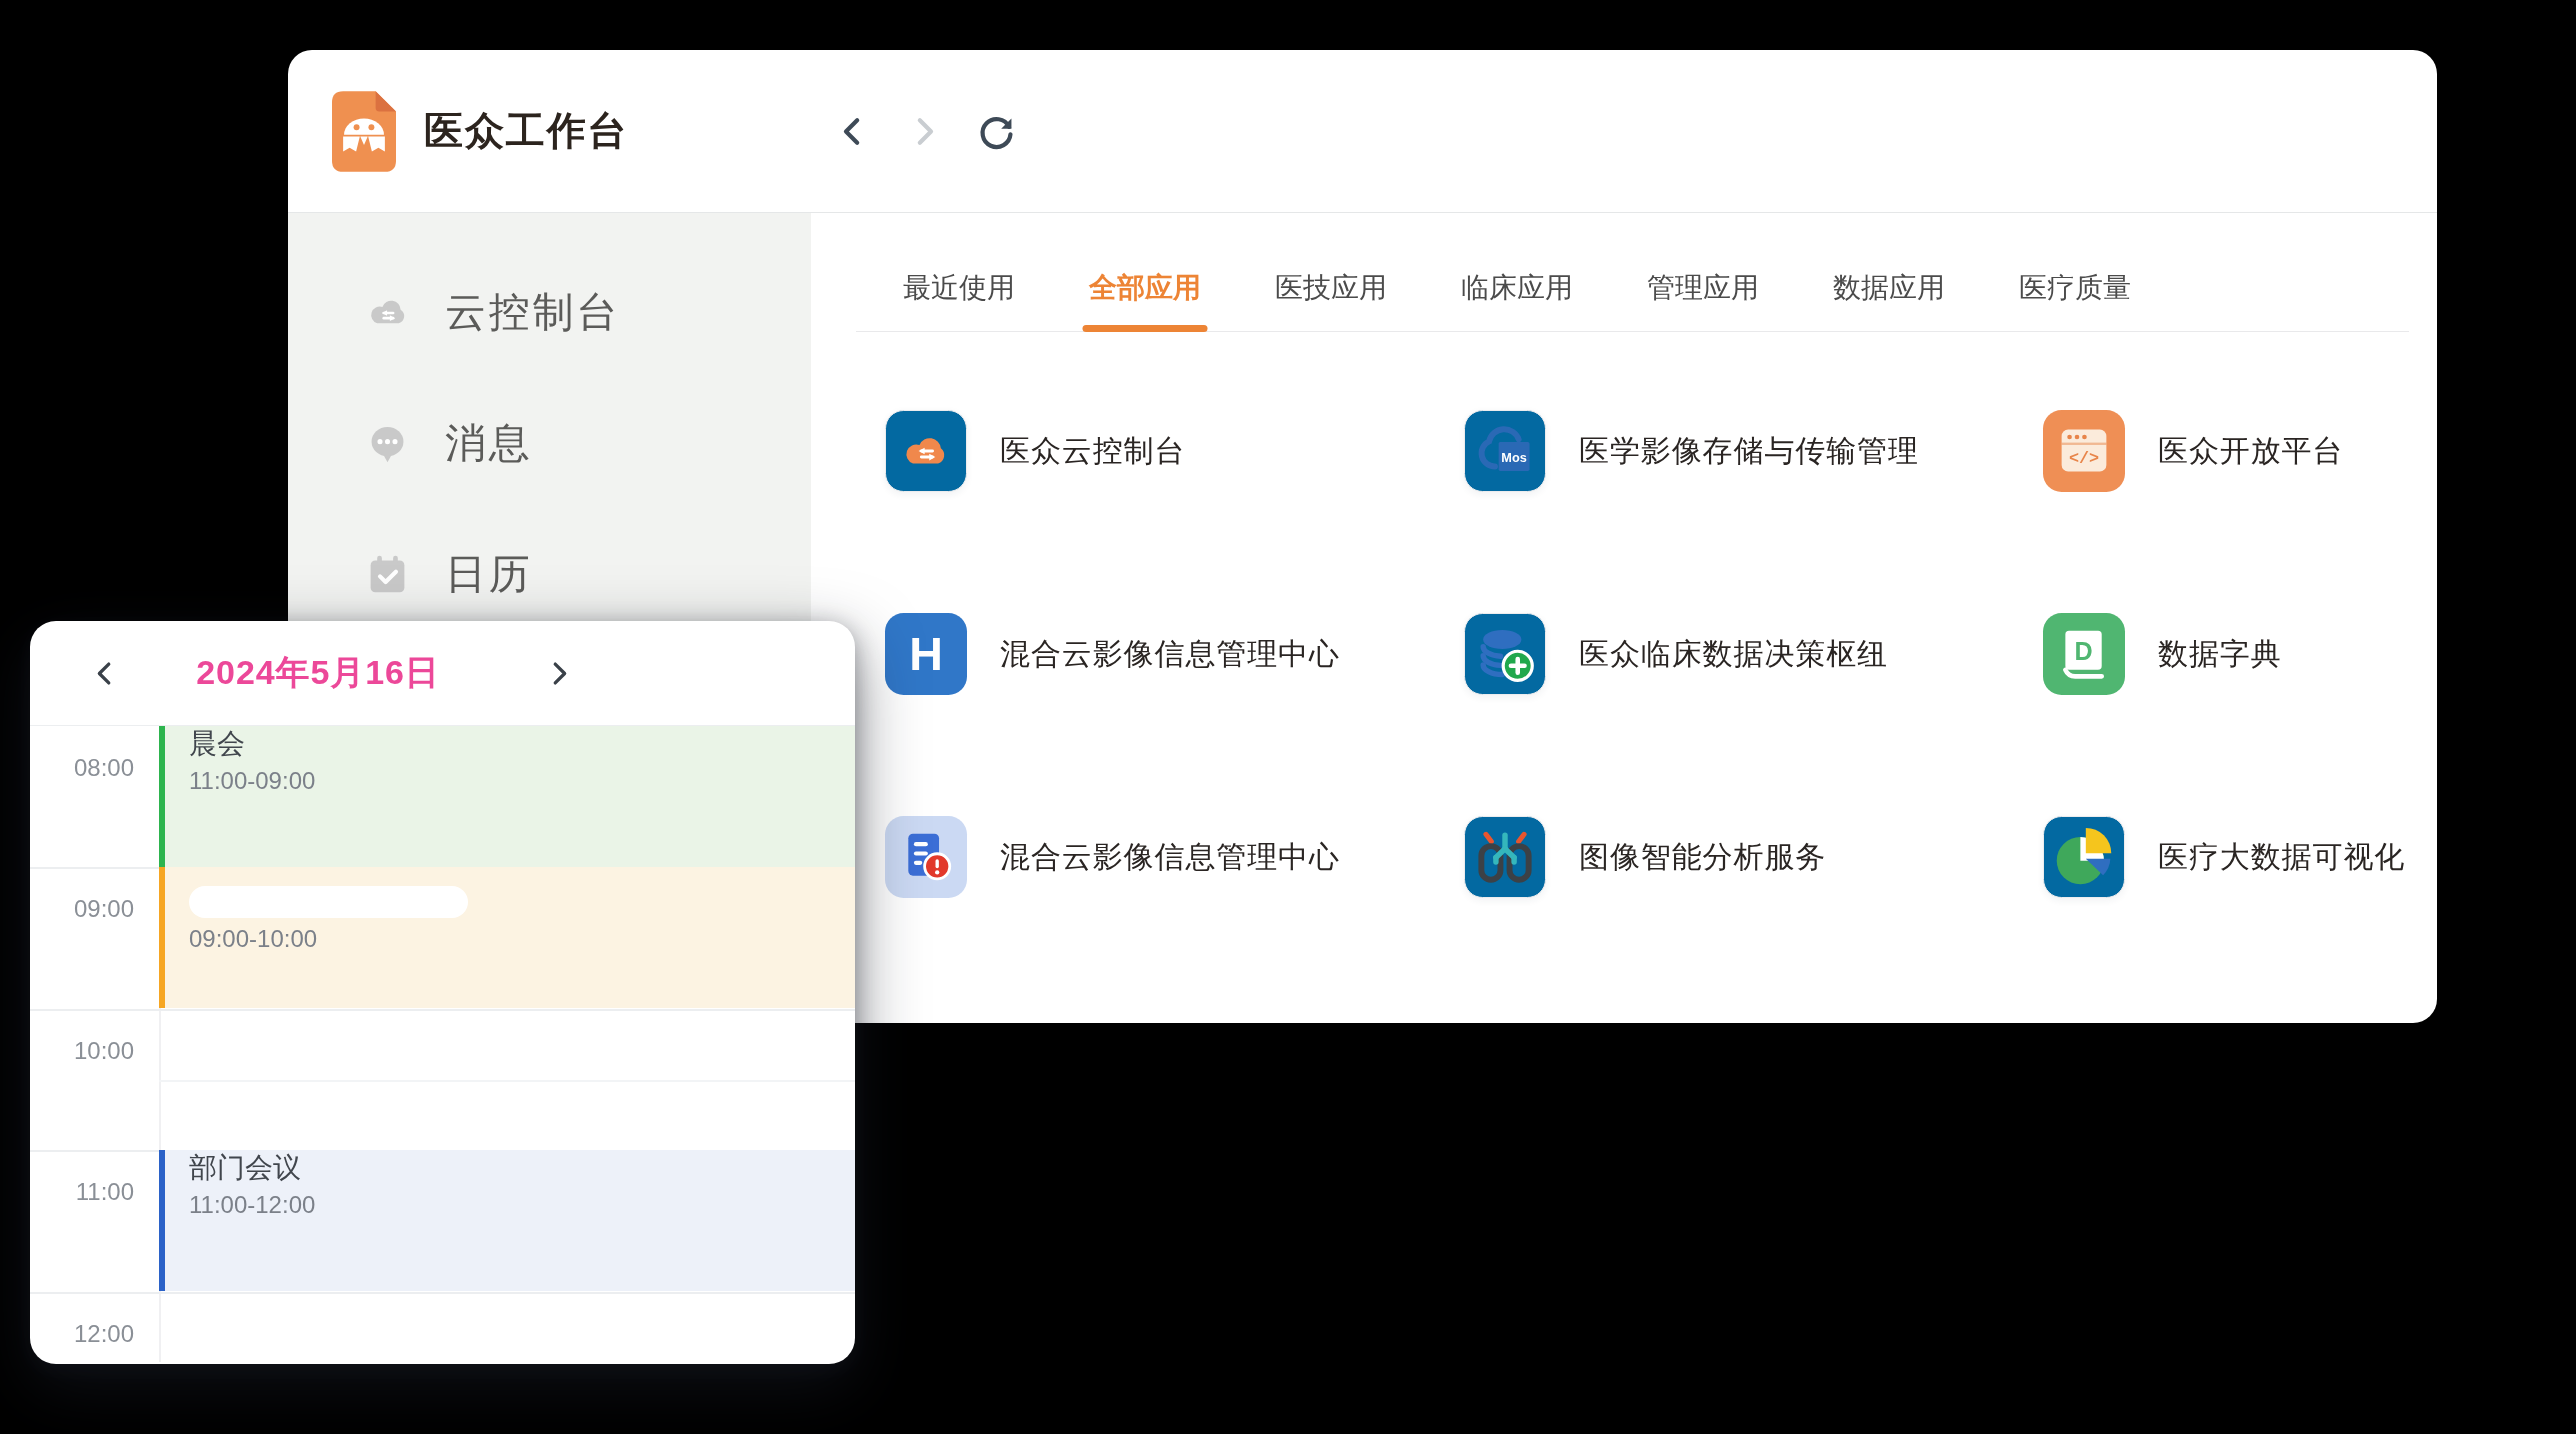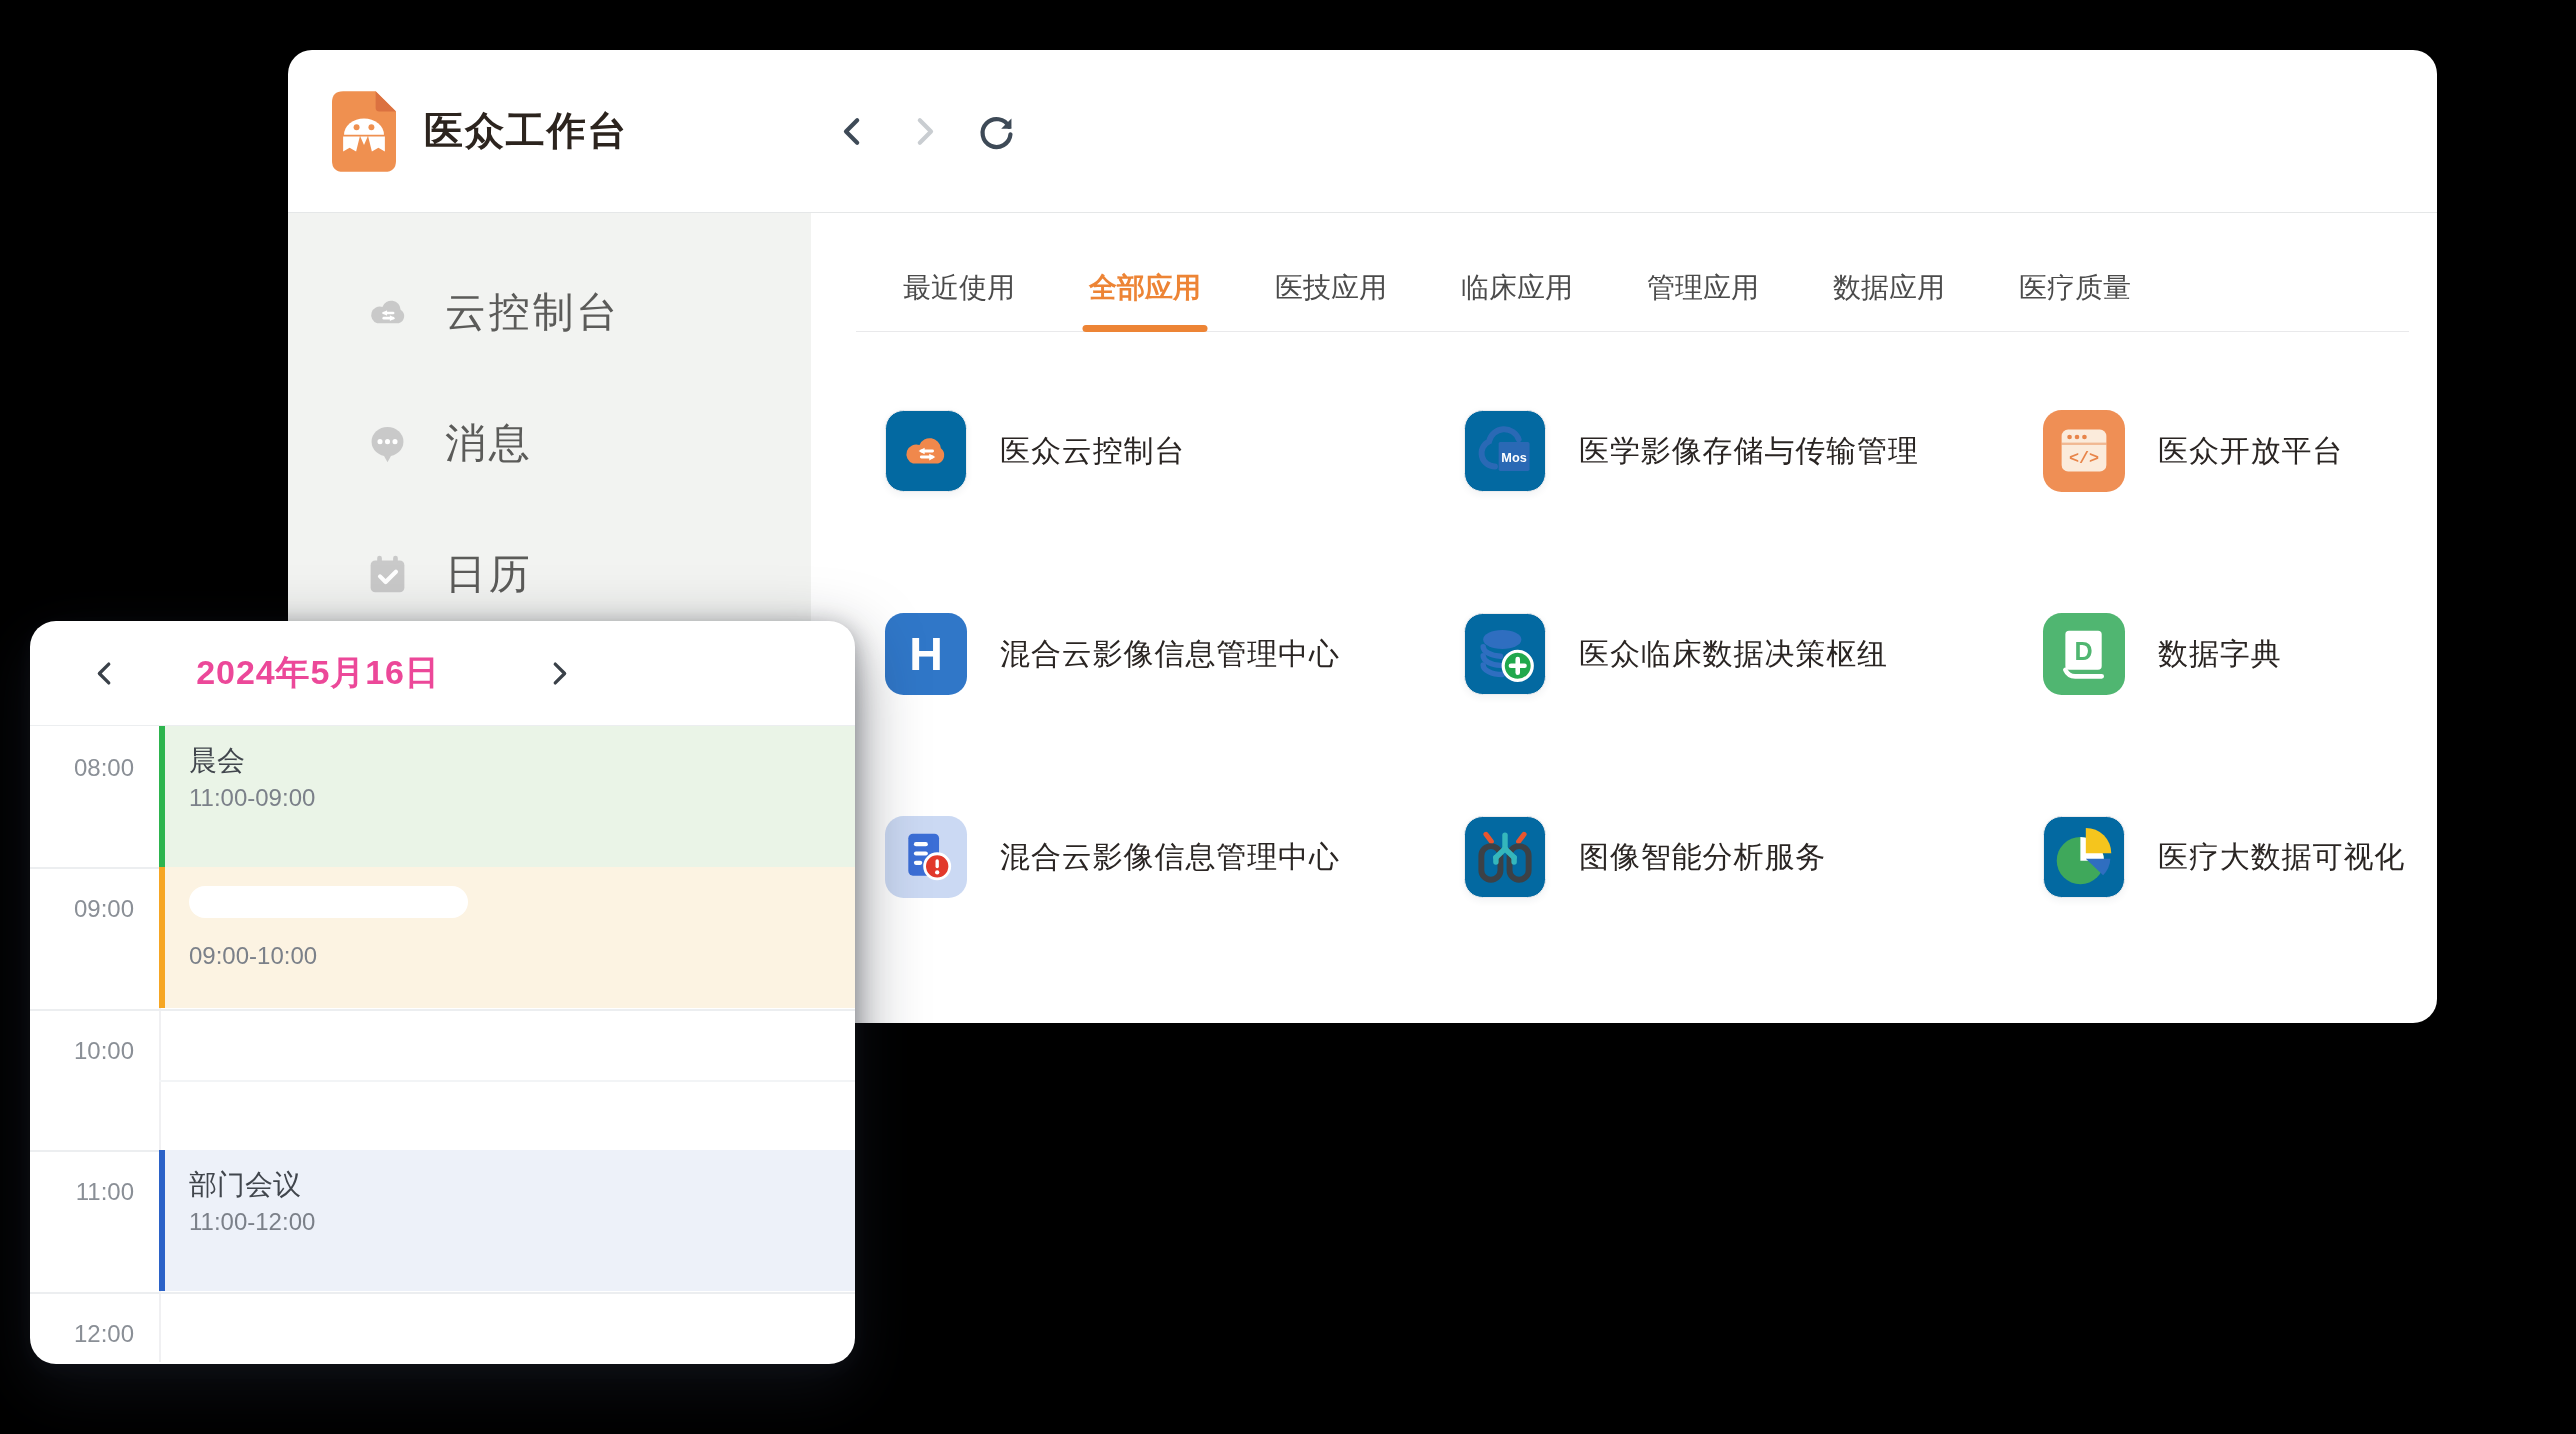--- a/index.html
+++ b/index.html
@@ -53,24 +53,24 @@
     display:flex; align-items:center; justify-content:center;
     font-size:34px; font-weight:600; color:#ec4899; letter-spacing:0.9px; }
   .cal-body { position:relative; height:636px; }
   .vline { position:absolute; left:129px; top:0; bottom:0; width:1.9px; background:#f0f0f2; }
   .hline { position:absolute; left:0; right:0; height:1.9px; background:#eceef0; }
   .half-line { position:absolute; left:129px; right:0; height:1.9px; background:#f2f4f6; }
   .time-label { position:absolute; left:0; width:104px; text-align:right;
     font-size:24px; color:#8a8f96; }
   .event { position:absolute; left:129px; right:0; height:141px;
     border-left:6.5px solid; padding-left:24px; cursor:pointer; }
-  .event-title { font-size:28px; font-weight:500; color:#41464d; margin-top:17px; line-height:35px; }
+  .event-title { font-size:28px; font-weight:500; color:#41464d; margin-top:0; line-height:35px; }
   .event-time { font-size:24px; color:#7b8089; margin-top:5.6px; }
   .pill { width:279px; height:32px; background:#fff; border-radius:16px; margin-top:18.6px; }
-  .pill + .event-time { margin-top:24px; }
+  .pill + .event-time { margin-top:7px; }
 </style>
 </head>
 <body>
 
 <div class="stage">
 
   <div class="window">
     <div class="win-header">
       <div class="logo">
         <svg viewBox="0 0 69 87" width="64" height="81">

